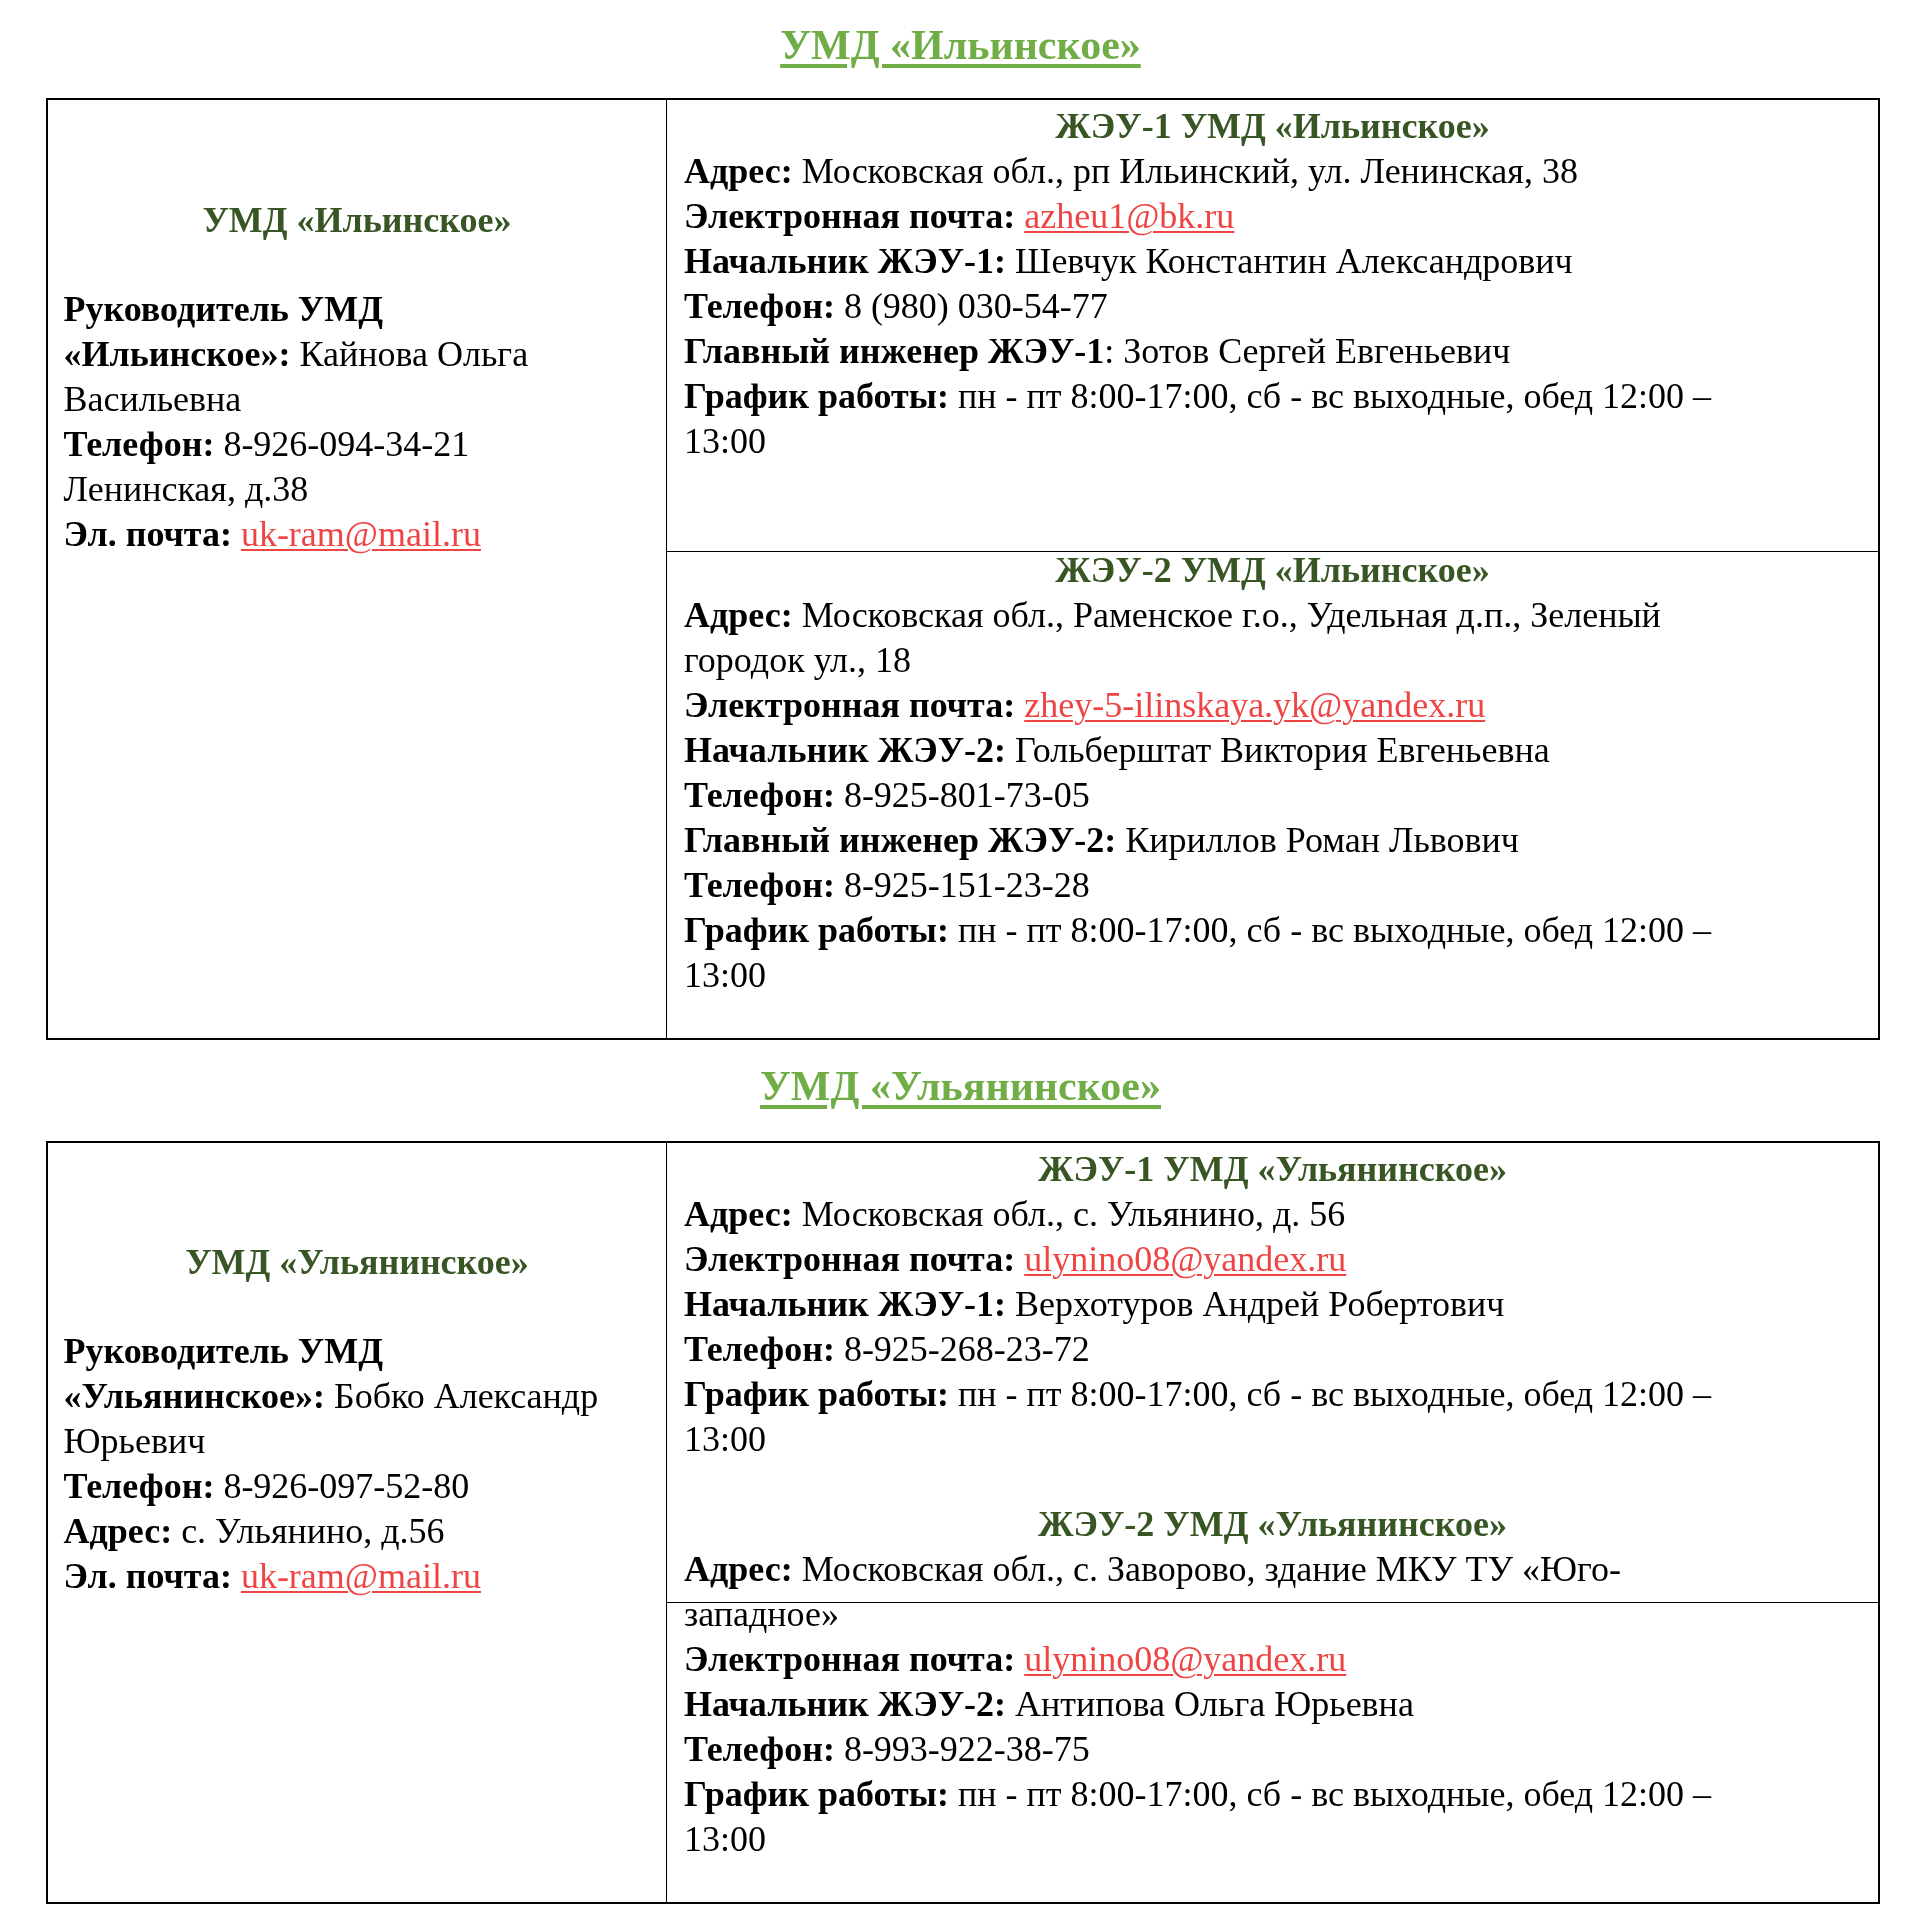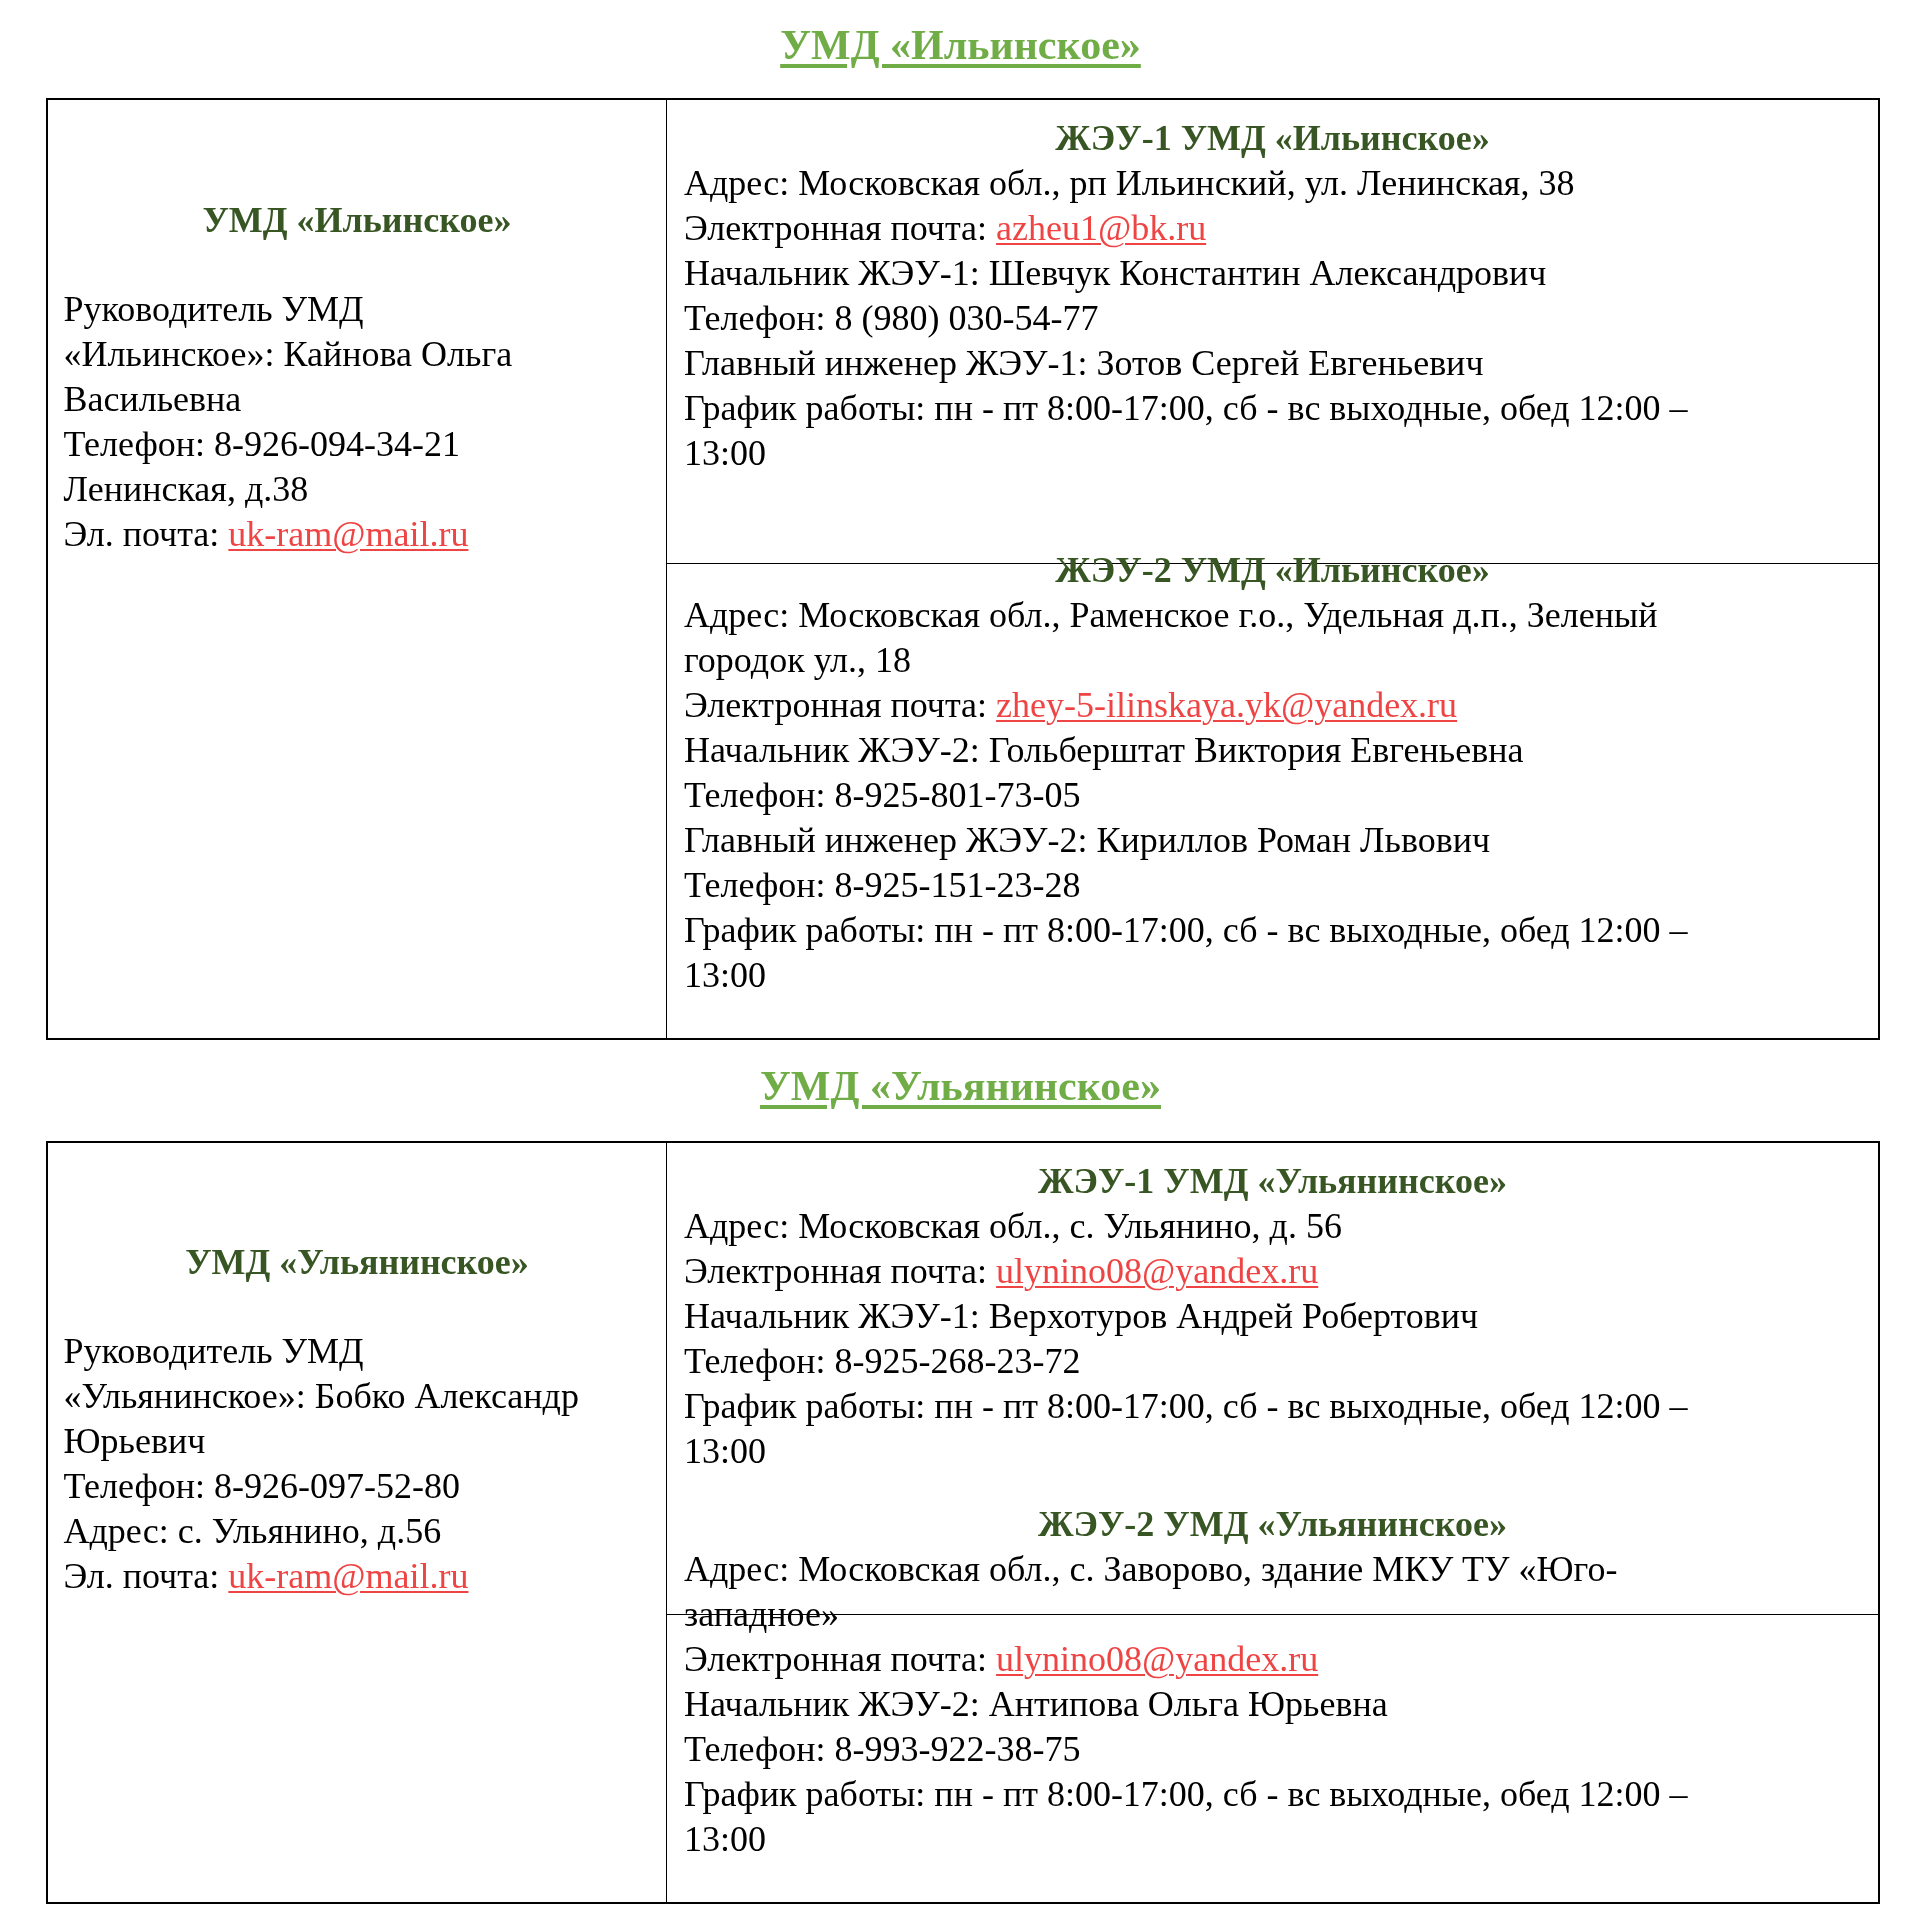--- a/index.html
+++ b/index.html
@@ -24,26 +24,26 @@
     position: absolute; left: 0; top: 0; bottom: 0; width: 619px;
     border-right: 1.5px solid #000; box-sizing: border-box;
     padding: 0 15.5px;
     font-size: 36px; line-height: 45px;
   }
   .right-cell {
     position: absolute; left: 619px; right: 0; box-sizing: border-box;
     padding: 0 17px;
     font-size: 36px; line-height: 45px;
   }
-  .right-cell.top { top: 16px; border-bottom: 1.5px solid #000; }
+  .right-cell.top { top: 4px; border-bottom: 1.5px solid #000; }
   .right-cell.bottom { bottom: 0; }
   .heading {
     color: #375623; font-weight: bold; text-align: center;
   }
-  .b { font-weight: normal; }
+  .b { font-weight: bold; }
   .line { white-space: nowrap; }
   a.link { color: #ef4444; text-decoration: underline; text-decoration-thickness: 1.5px; text-underline-offset: 3.1px; }
 </style>
 </head>
 <body>
 
 <div class="section-title" style="top:22px;">
   <span>УМД «Ильинское»</span>
 </div>
 

